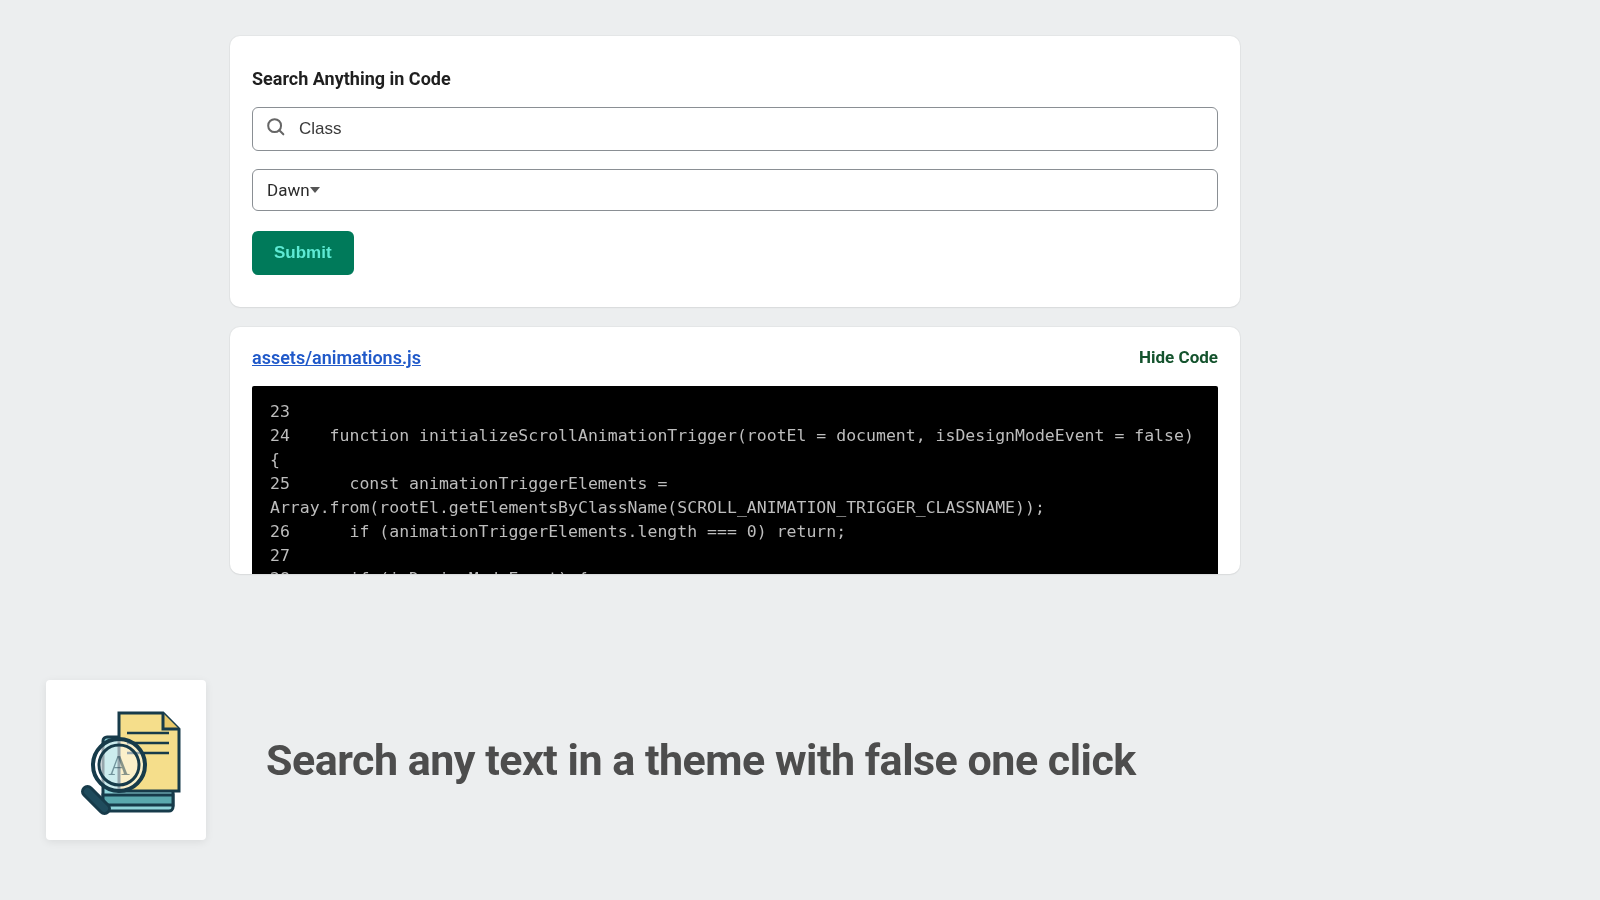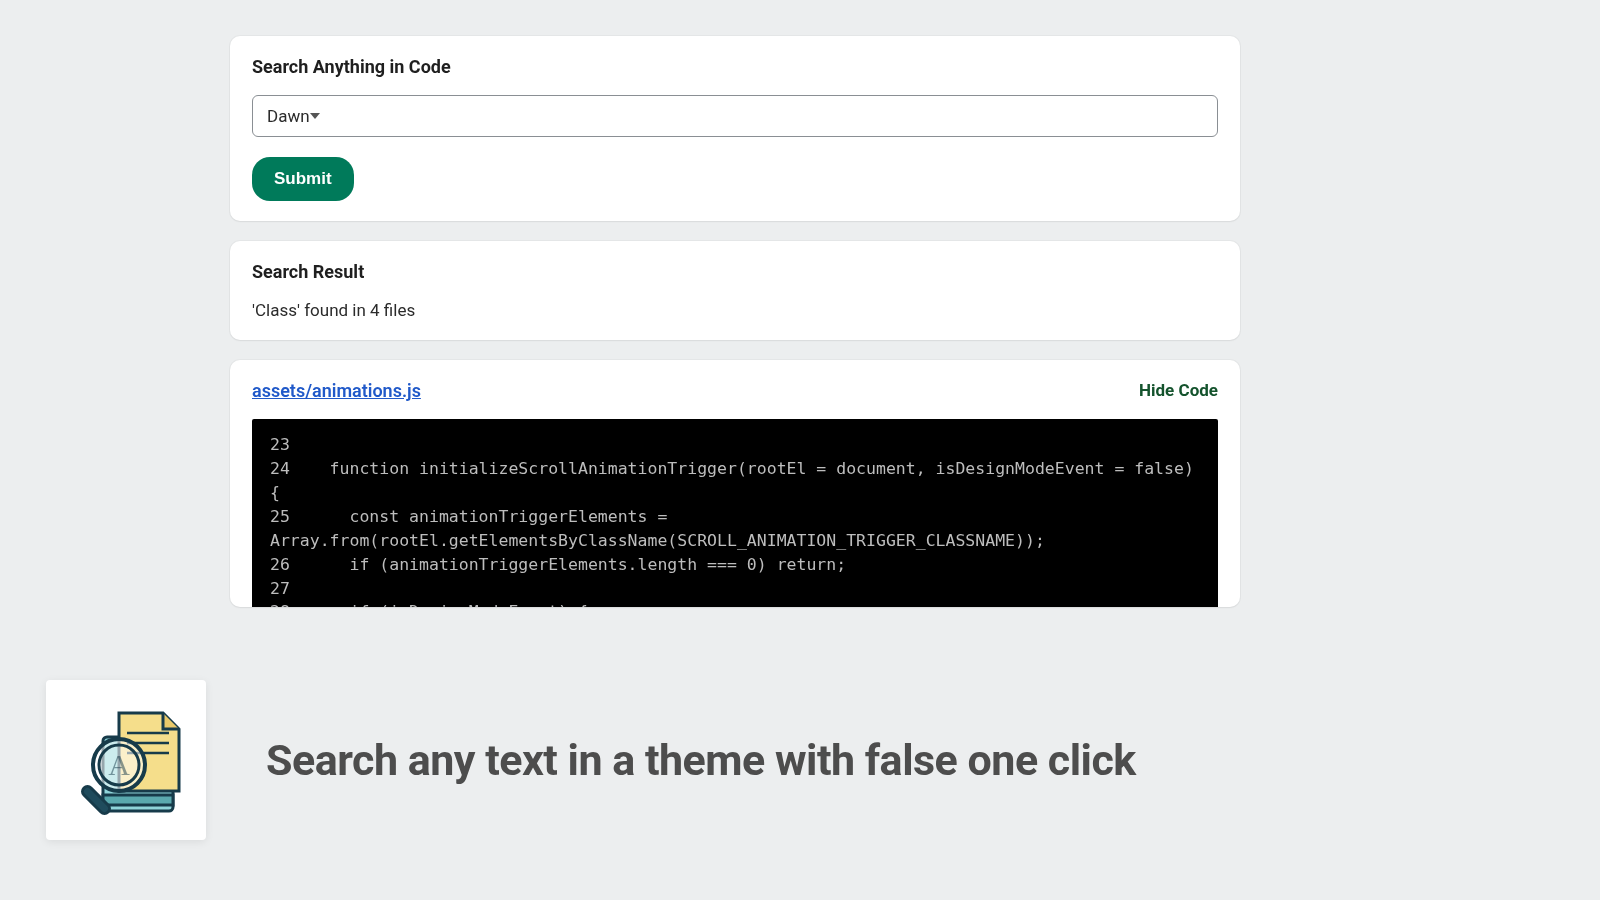--- a/index.html
+++ b/index.html
@@ -13,21 +13,21 @@
   }
   .main {
     margin-left: 230px;
     padding-top: 36px;
     width: 1010px;
   }
   .card {
     background: #fff;
     border-radius: 10px;
     box-shadow: 0 1px 2px rgba(0,0,0,0.05), 0 0 0 1px rgba(0,0,0,0.03);
-    padding: 20px 22px;
+    padding: 32px 22px;
     margin-bottom: 20px;
   }
   .card-title {
     font-size: 18px;
     font-weight: 700;
     color: #1f1f1f;
     margin-bottom: 18px;
   }
   .search-row {
     display: flex;
@@ -60,23 +60,23 @@
     color: #2b2b2b;
   }
   .caret-down {
     width: 0; height: 0;
     border-left: 5px solid transparent;
     border-right: 5px solid transparent;
     border-top: 6px solid #555;
   }
   .submit-btn {
     background: #007a5a;
-    color: #ffffff;
+    color: #5eead4;
     border: none;
-    border-radius: 18px;
+    border-radius: 6px;
     padding: 12px 22px;
     font-size: 17px;
     font-weight: 600;
     cursor: pointer;
   }
   .result-summary {
     font-size: 17px;
     color: #2b2b2b;
   }
   .result-card { padding: 20px 22px 0 22px; }
@@ -137,33 +137,38 @@
   }
 </style>
 </head>
 <body>
 
 <div class="main">
 
   <div class="card">
     <div class="card-title">Search Anything in Code</div>
 
+    <div class="search-row">
+      <span>
+        <svg width="22" height="22" viewBox="0 0 24 24" fill="none" stroke="#666" stroke-width="2.2" stroke-linecap="round">
+          <circle cx="10.5" cy="10.5" r="7"></circle>
+          <line x1="20" y1="20" x2="15.6" y2="15.6"></line>
+        </svg>
+      </span>
+      <input class="search-input" type="text" value="Class" style="">
+    </div>
 
     <div class="select-row">
       <span>Dawn</span>
       <span class="caret-down"></span>
     </div>
 
     <button class="submit-btn">Submit</button>
   </div>
 
-  <div class="card">
-    <div class="card-title">Search Result</div>
-    <div class="result-summary">'Class' found in 4 files</div>
-  </div>
 
   <div class="card result-card">
     <div class="file-header">
       <a class="file-link">assets/animations.js</a>
       <span class="hide-code">Hide Code</span>
     </div>
     <div class="code-block">23
 24    function initializeScrollAnimationTrigger(rootEl = document, isDesignModeEvent = false) {
 25      const animationTriggerElements =
 Array.from(rootEl.getElementsByClassName(SCROLL_ANIMATION_TRIGGER_CLASSNAME));

